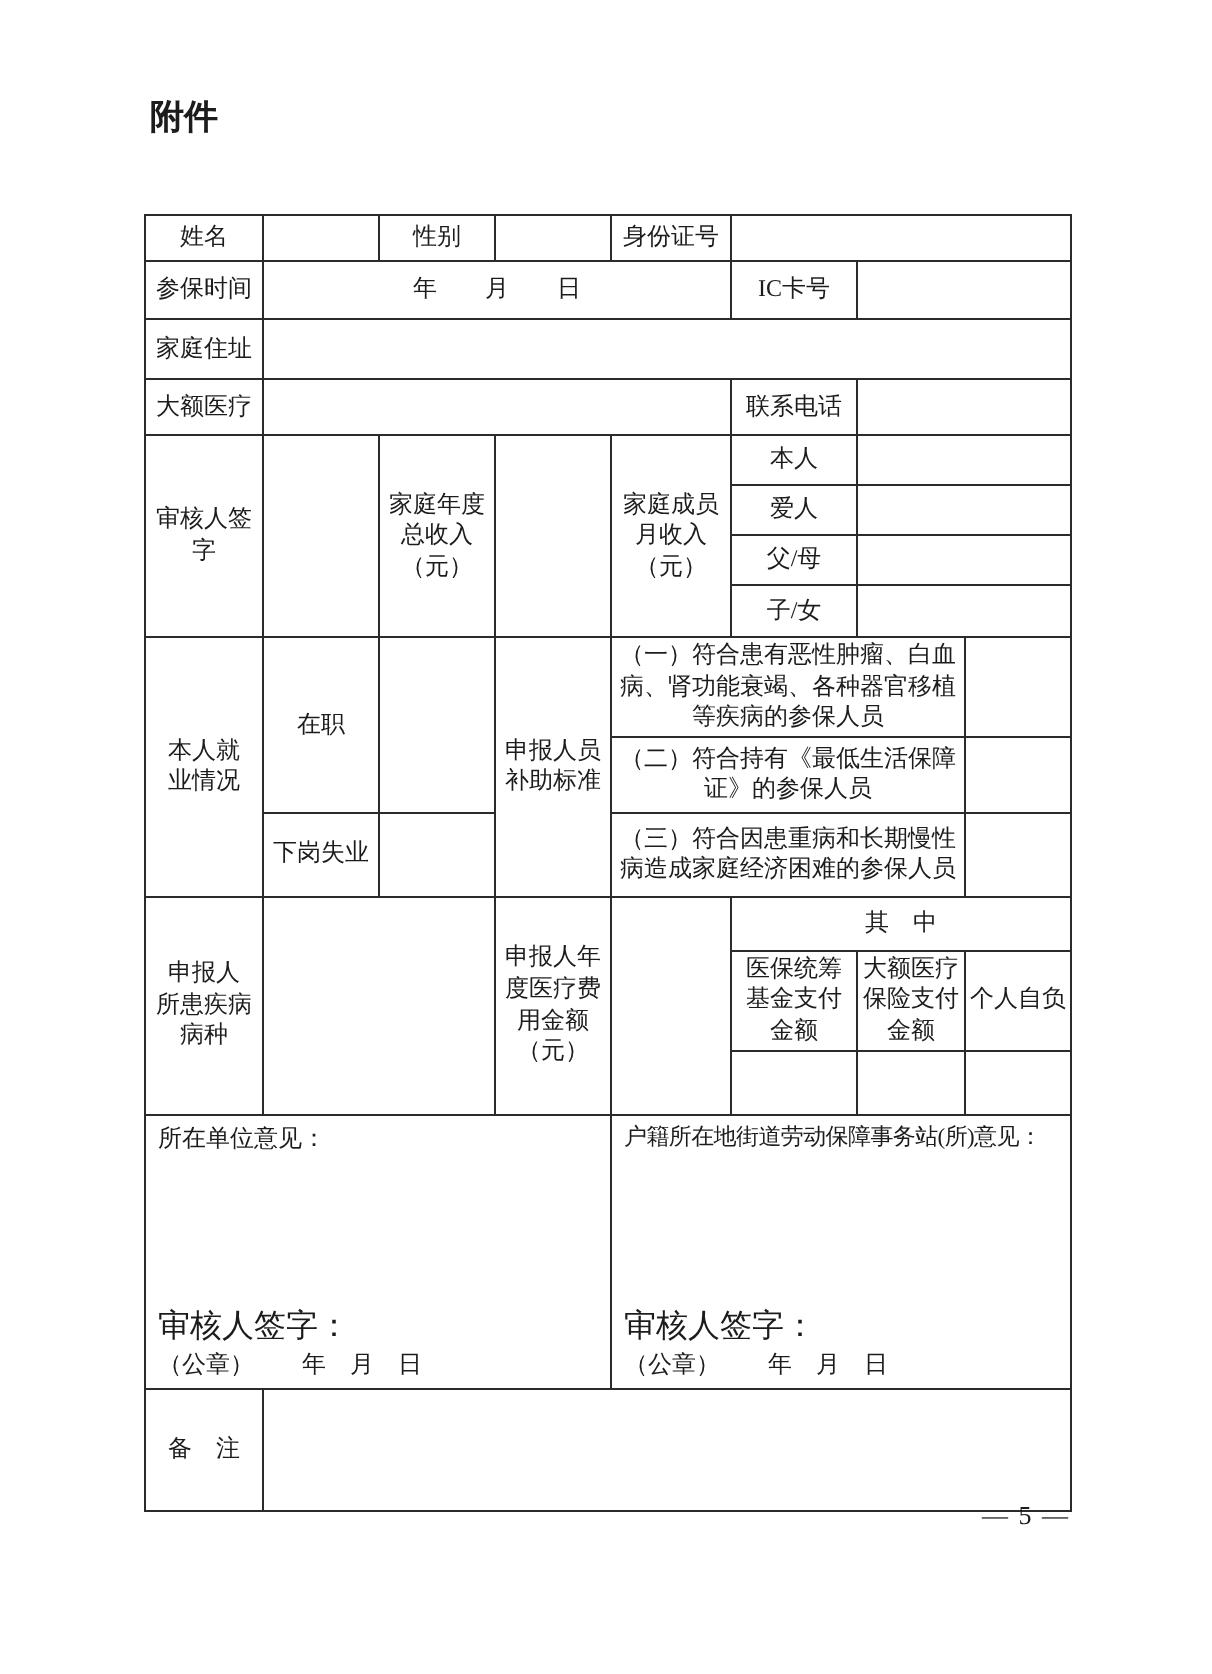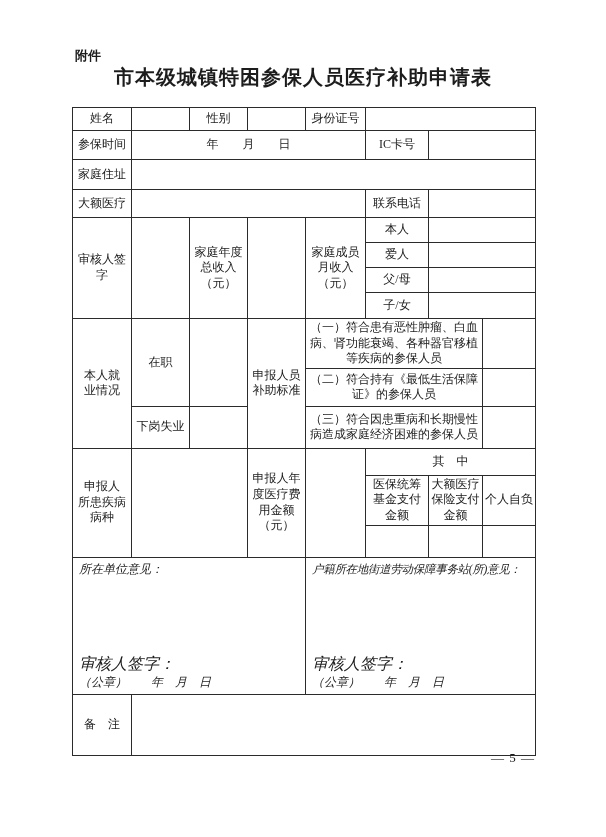--- a/index.html
+++ b/index.html
@@ -8,21 +8,21 @@
     position:relative;
     width:606px; height:837px;
     background:#ffffff;
     font-family:"Liberation Serif","DejaVu Serif",serif;
     color:#1c1c1c;
     overflow:hidden;
   }
   .attachment {
     position:absolute; top:47px; left:75px;
     font-family:"Liberation Sans","DejaVu Sans",sans-serif;
-    font-weight:bold; font-size:13px;
+    font-weight:bold; font-size:17px;
   }
   .title {
     position:absolute; top:64px; left:0; width:100%;
     text-align:center;
     font-family:"Liberation Sans","DejaVu Sans",sans-serif;
     font-weight:bold; font-size:20px; letter-spacing:1px;
   }
   table.form {
     position:absolute; left:72px; top:107px;
     width:463px;
@@ -38,42 +38,41 @@
     line-height:1.3;
     overflow:hidden;
     margin-top:32px;
   }
   td.pre { white-space:pre-line; }
   td.crit {
     text-align:left;
     padding:2px 4px 2px 5px;
     line-height:1.32;
   }
-  td.op { vertical-align:top; padding:0;font-style:italic; }
+  td.op { vertical-align:top; padding:0; }
   .op-wrap {
     display:flex; flex-direction:column;
     height:134px; padding:3px 4px 2px 4px;
     text-align:left;
   }
   .op-title { font-size:12px; white-space:nowrap; }
   .op-title.narrow { font-size:11.5px; letter-spacing:-0.3px; }
   .op-sign { margin-top:auto; font-size:16px; }
   .op-seal { text-align:left; padding-right:5px; font-size:12px; }
   .page-number {
     position:absolute; top:750px; right:71px;
     font-size:13px; letter-spacing:1px;
   }
 </style>
 </head>
 <body>
 
 <div class="page">
 
   <div class="attachment">附件</div>
-  <div class="title">市本级城镇特困参保人员医疗补助申请表</div>
 
   <table class="form">
     <colgroup>
       <col style="width:59px">
         <col style="width:58px">
         <col style="width:58px">
         <col style="width:58px">
       <col style="width:60px">
         <col style="width:63px">
         <col style="width:54px">

